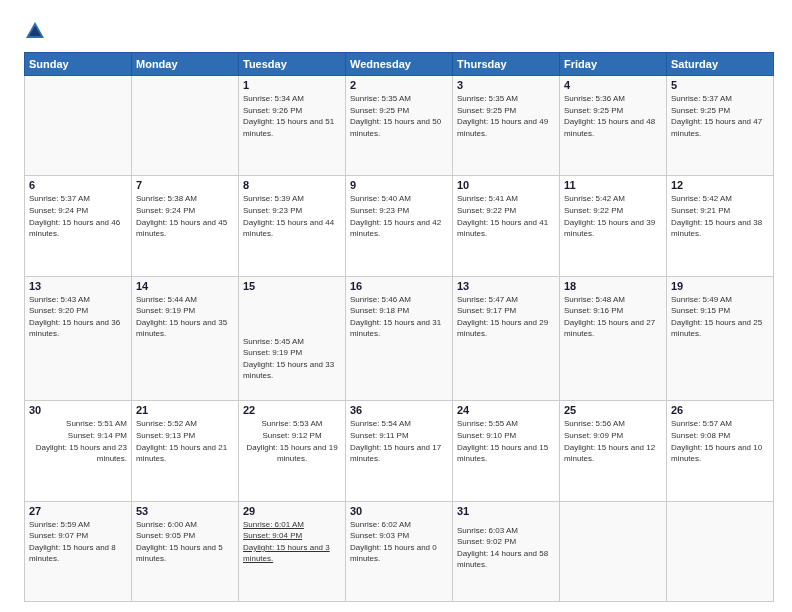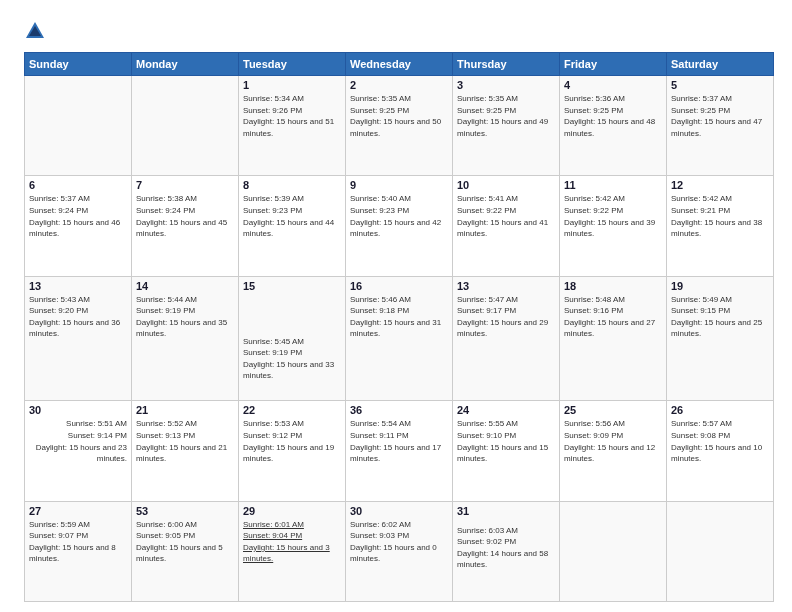--- a/index.html
+++ b/index.html
@@ -269,21 +269,21 @@
 Daylight: 15 hours and 23 minutes.</div>
           </td>
           <td>
             <span class="day-number">21</span>
             <div class="day-info" style="white-space: pre-line;">Sunrise: 5:52 AM
 Sunset: 9:13 PM
 Daylight: 15 hours and 21 minutes.</div>
           </td>
           <td>
             <span class="day-number">22</span>
-            <div class="day-info" style="white-space: pre-line;">Sunrise: 5:53 AM
+            <div class="day-info" style="white-space: pre-line; text-align: center;">Sunrise: 5:53 AM
 Sunset: 9:12 PM
 Daylight: 15 hours and 19 minutes.</div>
           </td>
           <td>
             <span class="day-number">36</span>
             <div class="day-info" style="white-space: pre-line;">Sunrise: 5:54 AM
 Sunset: 9:11 PM
 Daylight: 15 hours and 17 minutes.</div>
           </td>
           <td>

